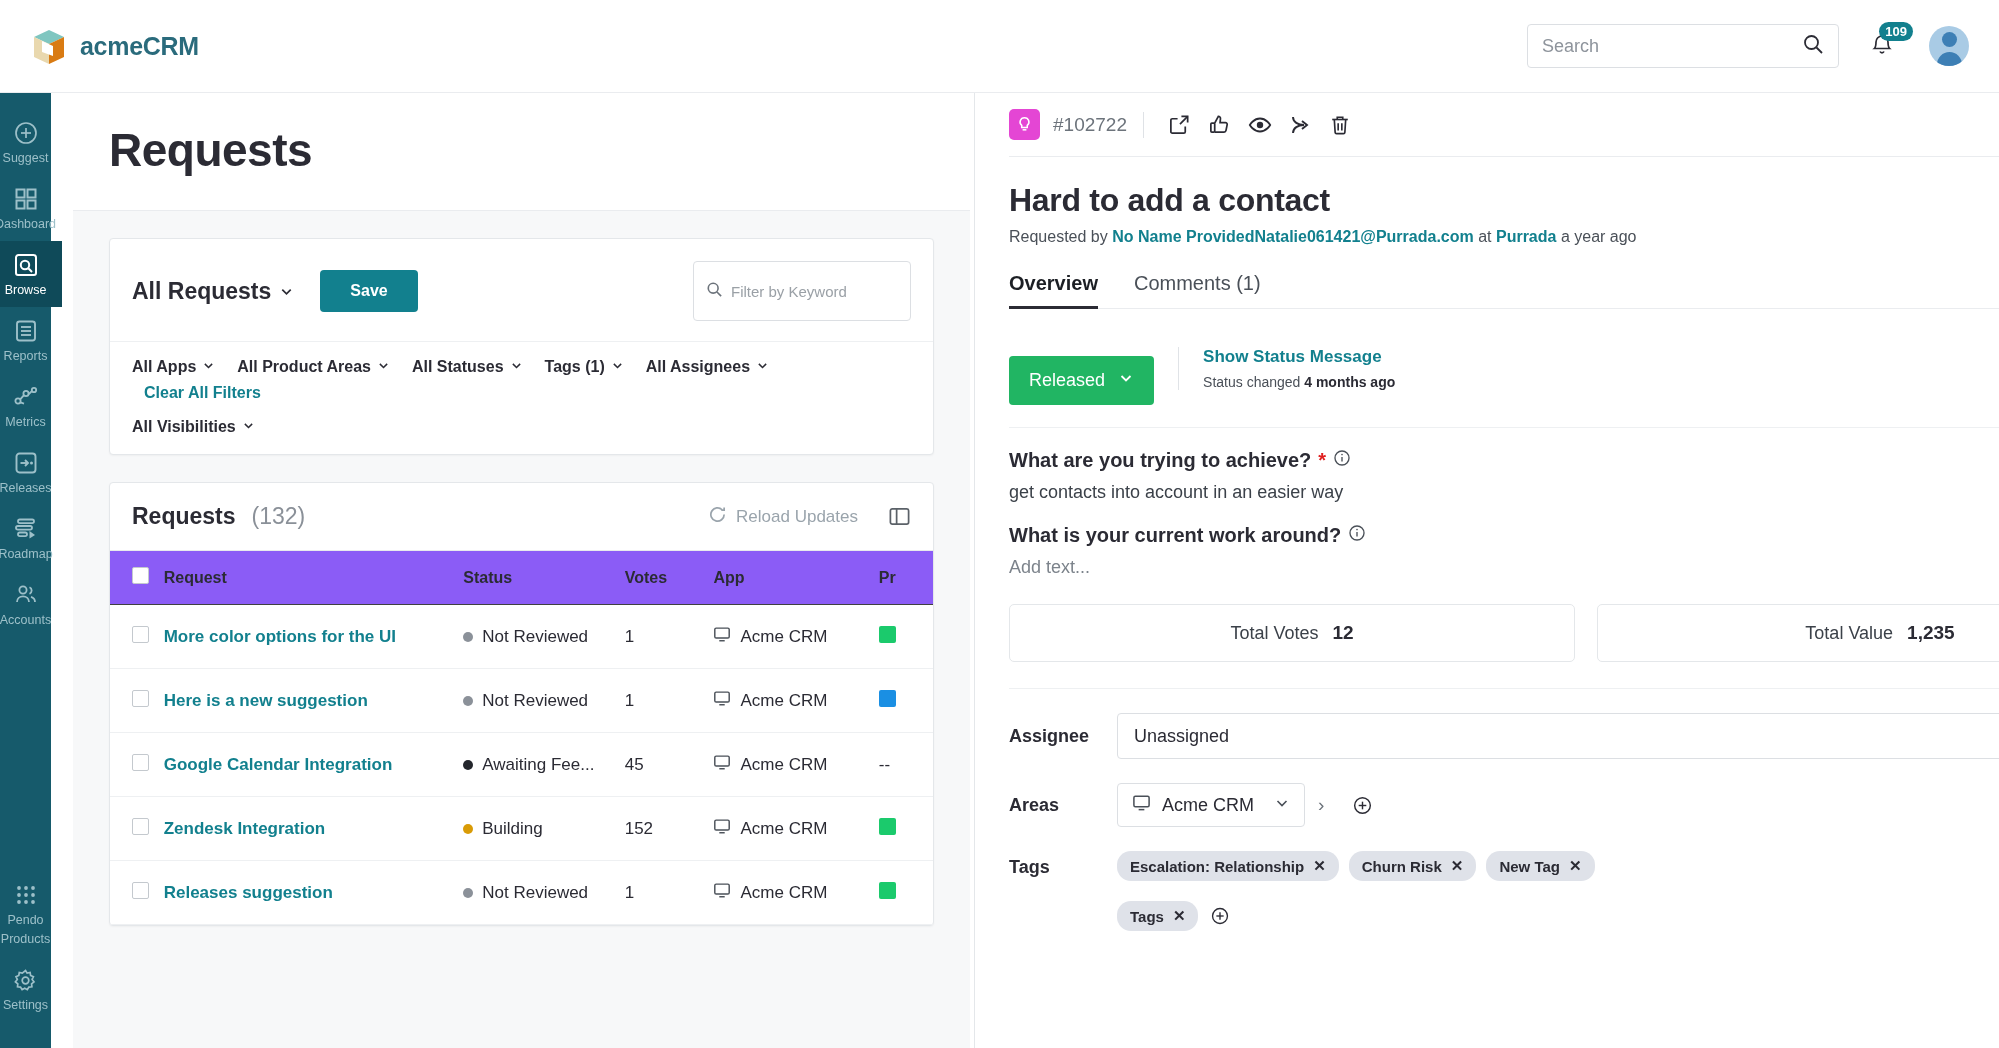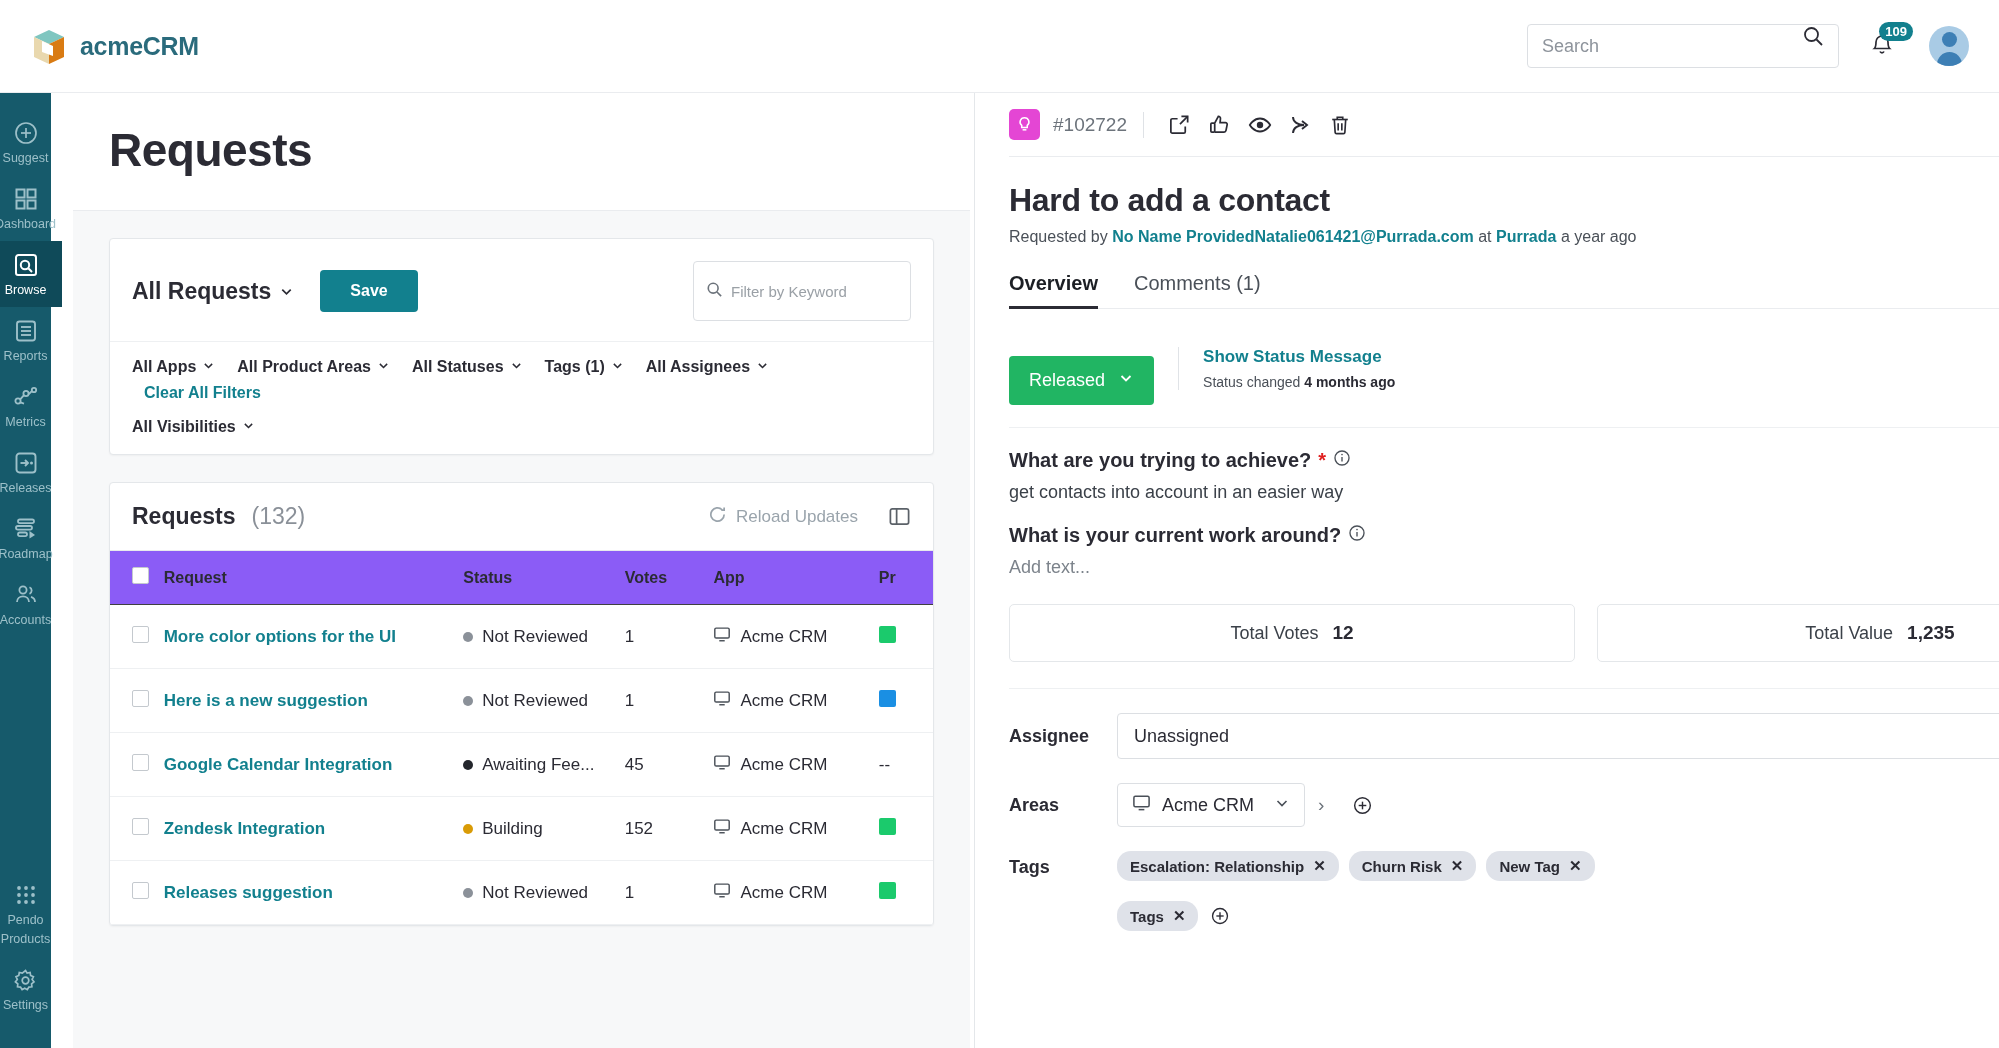--- a/index.html
+++ b/index.html
@@ -19,21 +19,21 @@
   }
   .brand { display: flex; align-items: center; margin-left: 28px; gap: 10px; }
   .brand-logo { width: 42px; height: 42px; position: relative; }
   .brand-name { font-size: 25px; font-weight: bold; color: #2a6b7c; letter-spacing: -0.3px; }
 
   .topbar-right {
     margin-left: auto; display: flex; align-items: center; gap: 28px; margin-right: 30px;
   }
   .search-box {
     width: 312px; height: 44px; border: 1px solid #dcdfe3; border-radius: 4px;
-    display: flex; padding: 0 14px; background: #fff;
+    display: flex; align-items: center; padding: 0 14px; background: #fff;
   }
   .search-box input {
     border: none; outline: none; flex: 1; font-size: 18px; color: #2b2b34;
     font-family: "Liberation Sans", sans-serif; background: transparent;
   }
   .search-box input::placeholder { color: #8e949c; }
   .bell-wrap { position: relative; width: 34px; height: 34px; cursor: pointer; }
   .badge {
     position: absolute; top: -7px; right: -12px; background: #12808e; color: #fff;
     font-size: 13px; font-weight: bold; border-radius: 14px; padding: 2px 6px;

